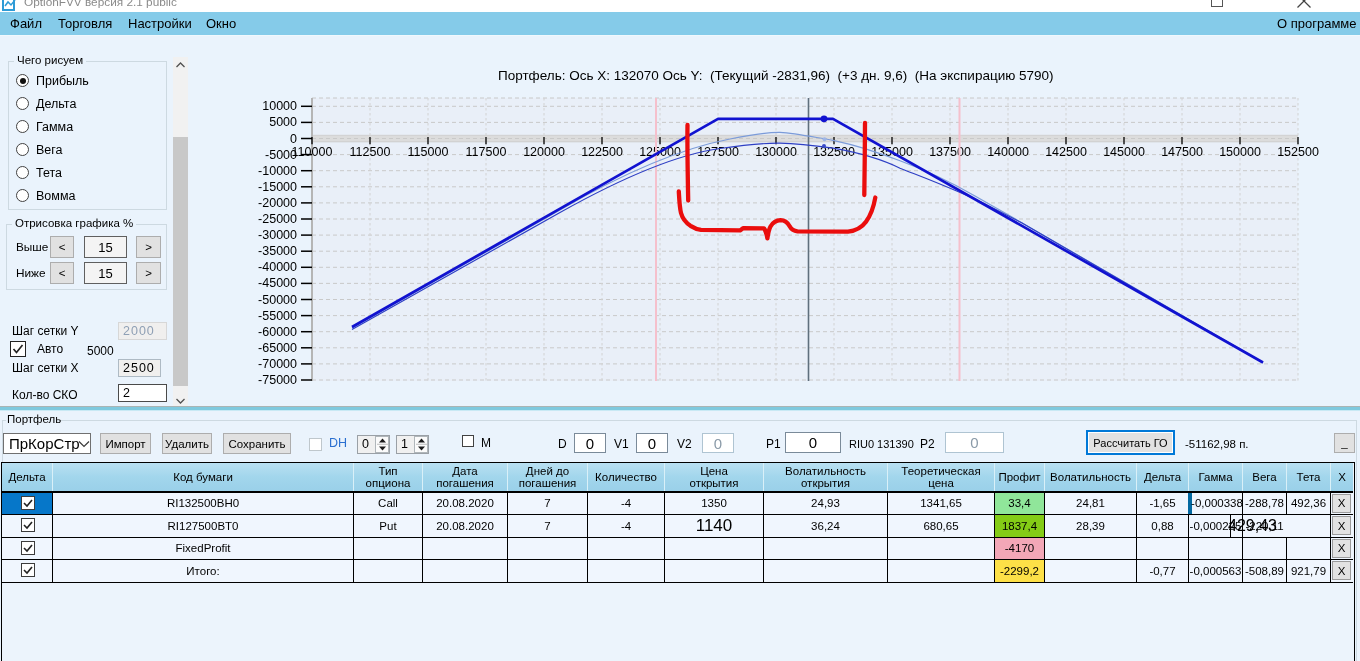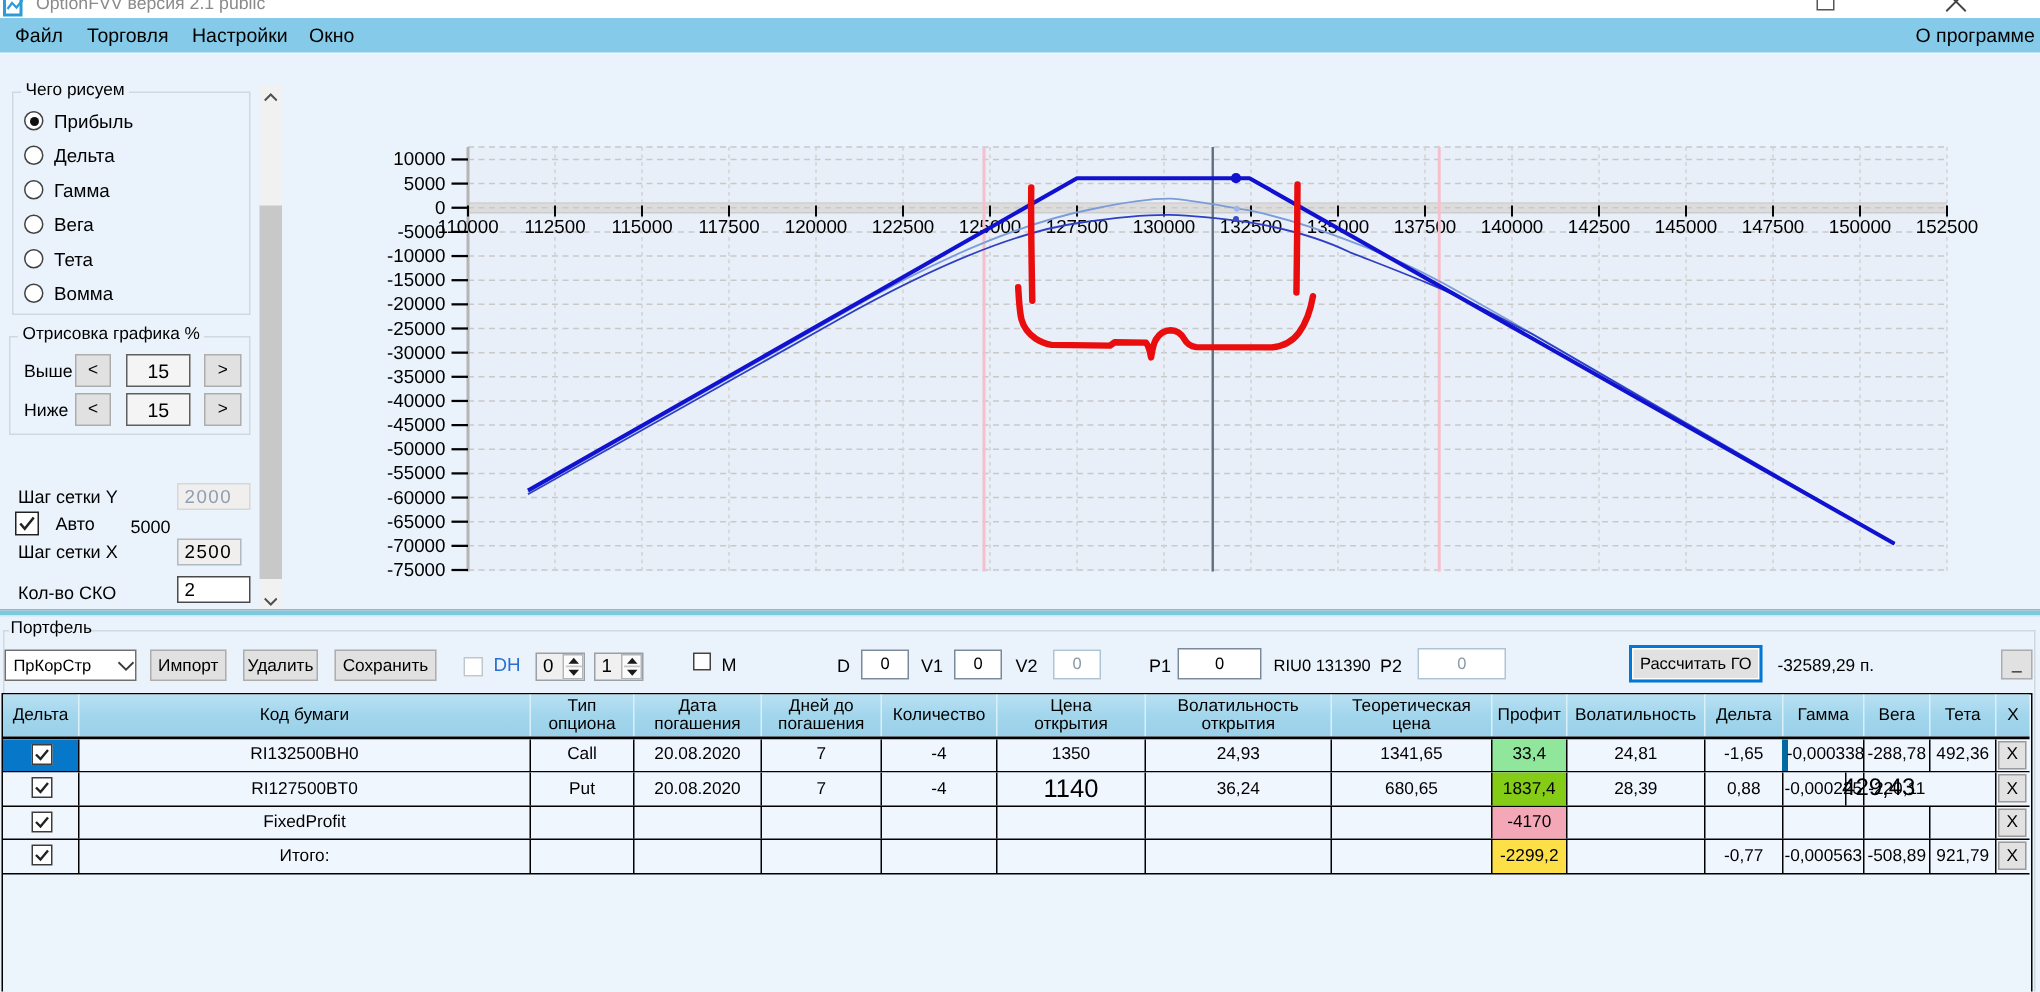--- a/index.html
+++ b/index.html
@@ -1,20 +1,20 @@
 <!DOCTYPE html>
 <html><head><meta charset="utf-8">
 <style>
 *{margin:0;padding:0;box-sizing:border-box}
 html,body{width:1360px;height:661px;overflow:hidden}
 body{font-family:"Liberation Sans",sans-serif;background:#eaf3fc}
 #root{position:relative;width:1360px;height:661px;overflow:hidden}
 .abs{position:absolute}
 .btn{position:absolute;background:#e1e1e1;border:1px solid #adadad;display:flex;align-items:center;justify-content:center;font-size:11.5px;color:#000}
-.tb{position:absolute;background:#fff;border:1px solid #7a8a99;font-size:11px;color:#000;display:flex;align-items:center}
+.tb{position:absolute;background:#fff;border:1px solid #7a8a99;font-size:15px;color:#000;display:flex;align-items:center}
 .lbl{position:absolute;font-size:11.5px;color:#000;white-space:nowrap}
 .cb{position:absolute;width:13px;height:13px;background:#fff;border:1px solid #4a4a4a}
 .radio{position:absolute;width:13px;height:13px;border-radius:50%;border:1px solid #424242;background:#fff}
 .radio.sel::after{content:"";position:absolute;left:2.5px;top:2.5px;width:6px;height:6px;border-radius:50%;background:#111}
 .grp{position:absolute;border:1px solid #cdd9e1}
 .grplbl{position:absolute;font-size:11.5px;color:#000;background:#eaf3fc;padding:0 3px;white-space:nowrap}
 .tab{position:absolute;top:3px;height:19px;background:#f0f0f0;border:1px solid #acacac;border-bottom:none;display:flex;align-items:center;justify-content:center;font-size:12px;color:#000}
 .menuitem{position:absolute;top:0;height:22px;display:flex;align-items:center;font-size:13px;color:#000}
 </style></head>
 <body>
@@ -79,20 +79,21 @@
 <div class="abs" style="left:173px;top:-1px;width:15px;height:349px;background:#f1f1f1">
 <svg class="abs" style="left:3px;top:5px" width="9" height="6">
           <path d="M0.5 5 L4.5 1 L8.5 5" stroke="#505050" stroke-width="1.3" fill="none"></path>
         </svg>
 <div class="abs" style="left:0;top:80px;width:15px;height:249px;background:#c8c8c8"></div>
 <svg class="abs" style="left:3px;top:341px" width="9" height="6">
           <path d="M0.5 1 L4.5 5 L8.5 1" stroke="#505050" stroke-width="1.3" fill="none"></path>
         </svg>
 </div>
 </div>
+<div class="abs" style="left:498px;top:68px;font-size:13.5px;color:#000;white-space:nowrap">Портфель: Ось X: 132070 Ось Y:&nbsp; (Текущий -2831,96)&nbsp; (+3 дн. 9,6)&nbsp; (На экспирацию 5790)</div>
 <svg class="abs" style="left:0;top:0;pointer-events:none" width="1360" height="661" viewBox="0 0 1360 661">
       <rect x="312" y="98" width="986" height="283" fill="#e9eff8"></rect>
       <rect x="312" y="135.3" width="986" height="6.5" fill="#dcdcdc"></rect>
       <line x1="312" y1="135.3" x2="1298" y2="135.3" stroke="#d0d0d0" stroke-width="1"></line>
       <line x1="312" y1="141.8" x2="1298" y2="141.8" stroke="#cccccc" stroke-width="1"></line>
       <line x1="312" y1="106.3" x2="1298" y2="106.3" stroke="#c9c9c9" stroke-width="1" stroke-dasharray="4 3"></line>
       <line x1="312" y1="122.4" x2="1298" y2="122.4" stroke="#c9c9c9" stroke-width="1" stroke-dasharray="4 3"></line>
       <line x1="312" y1="138.5" x2="1298" y2="138.5" stroke="#c9c9c9" stroke-width="1" stroke-dasharray="4 3"></line>
       <line x1="312" y1="154.6" x2="1298" y2="154.6" stroke="#c9c9c9" stroke-width="1" stroke-dasharray="4 3"></line>
       <line x1="312" y1="170.7" x2="1298" y2="170.7" stroke="#c9c9c9" stroke-width="1" stroke-dasharray="4 3"></line>
@@ -251,21 +252,21 @@
 <div class="lbl" style="left:614px;top:437px;font-size:12px">V1</div>
 <div class="tb" style="left:636px;top:433px;width:32px;height:20px;justify-content:center">0</div>
 <div class="lbl" style="left:677px;top:437px;font-size:12px">V2</div>
 <div class="tb" style="left:702px;top:433px;width:32px;height:20px;justify-content:center;color:#8a9aa8;border-color:#afc4d2">0</div>
 <div class="lbl" style="left:766px;top:437px;font-size:12px">P1</div>
 <div class="tb" style="left:785px;top:432px;width:56px;height:21px;justify-content:center">0</div>
 <div class="lbl" style="left:849px;top:438px;font-size:11px">RIU0 131390</div>
 <div class="lbl" style="left:920px;top:437px;font-size:12px">P2</div>
 <div class="tb" style="left:945px;top:432px;width:59px;height:21px;justify-content:center;color:#8a9aa8;border-color:#afc4d2">0</div>
 <div class="abs" style="left:1086px;top:430px;width:89px;height:25px;border:2px solid #0078d7;background:#e1e1e1;box-shadow:inset 0 0 0 1px #fff;display:flex;align-items:center;justify-content:center;font-size:11px">Рассчитать ГО</div>
-<div class="lbl" style="left:1185px;top:438px;font-size:11.5px">-32589,29 п.</div>
+<div class="lbl" style="left:1185px;top:438px;font-size:11.5px">-51162,98 п.</div>
 <div class="btn" style="left:1334px;top:433px;width:21px;height:20px">_</div>
 <div class="abs" style="left:1px;top:462px;width:1354px;height:202px;border:1px solid #000;background:#ecf4fc">
 <div class="abs" style="left:0;top:0;width:1351px;height:28px;background:linear-gradient(180deg,#b9e0f2 0%,#a2d6ec 50%,#9ad0e9 100%)"></div>
 <div class="abs" style="left:0px;top:0;width:50px;height:28px;display:flex;align-items:center;justify-content:center;text-align:center;font-size:11.5px;line-height:12.5px;color:#000">Дельта</div>
 <div class="abs" style="left:50px;top:0;width:301px;height:28px;border-left:1px solid #d9f0f8;display:flex;align-items:center;justify-content:center;text-align:center;font-size:11.5px;line-height:12.5px;color:#000">Код бумаги</div>
 <div class="abs" style="left:351px;top:0;width:69px;height:28px;border-left:1px solid #d9f0f8;display:flex;align-items:center;justify-content:center;text-align:center;font-size:11.5px;line-height:12.5px;color:#000">Тип<br>опциона</div>
 <div class="abs" style="left:420px;top:0;width:85px;height:28px;border-left:1px solid #d9f0f8;display:flex;align-items:center;justify-content:center;text-align:center;font-size:11.5px;line-height:12.5px;color:#000">Дата<br>погашения</div>
 <div class="abs" style="left:505px;top:0;width:80px;height:28px;border-left:1px solid #d9f0f8;display:flex;align-items:center;justify-content:center;text-align:center;font-size:11.5px;line-height:12.5px;color:#000">Дней до<br>погашения</div>
 <div class="abs" style="left:585px;top:0;width:77px;height:28px;border-left:1px solid #d9f0f8;display:flex;align-items:center;justify-content:center;text-align:center;font-size:11.5px;line-height:12.5px;color:#000">Количество</div>
 <div class="abs" style="left:662px;top:0;width:99px;height:28px;border-left:1px solid #d9f0f8;display:flex;align-items:center;justify-content:center;text-align:center;font-size:11.5px;line-height:12.5px;color:#000">Цена<br>открытия</div>

